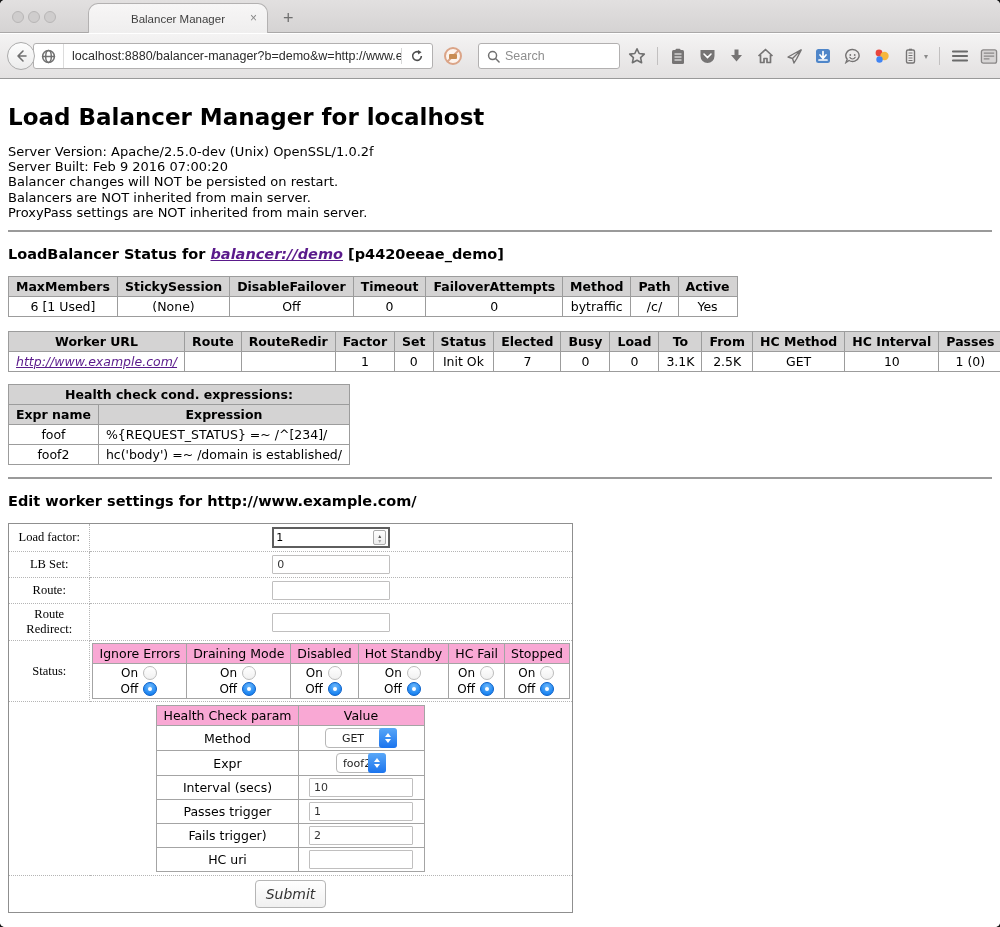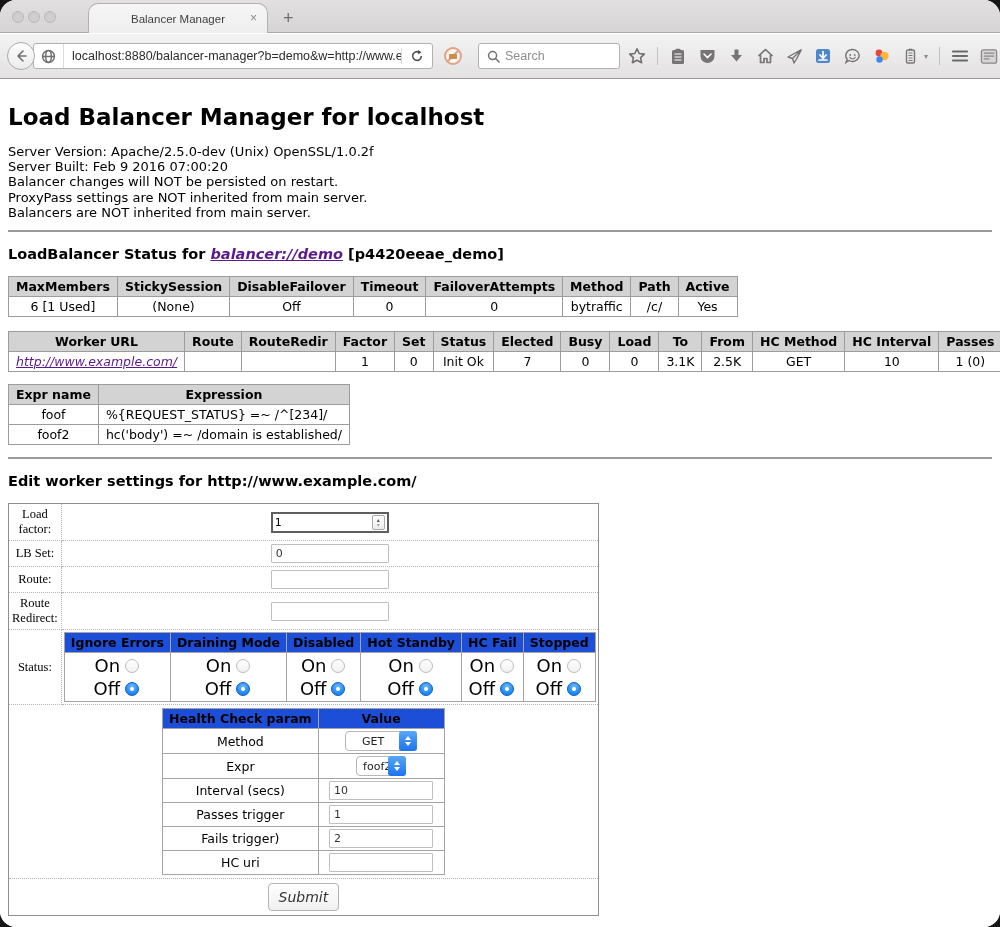--- a/index.html
+++ b/index.html
@@ -1,17 +1,17 @@
 <!DOCTYPE html>
 <html><head>
 <meta charset="utf-8">
 <style>
   * { margin:0; padding:0; box-sizing:border-box; }
   html,body { width:1000px; height:927px; background:#161616; font-family:"Liberation Sans", sans-serif; }
-  #window { position:relative; width:1000px; height:927px; border-radius:16px; overflow:hidden; background:#fff; }
+  #window { position:relative; width:1000px; height:927px; border-radius:5px; overflow:hidden; background:#fff; }
 
   
   #tabbar { position:absolute; top:0; left:0; right:0; height:33px;
     background:linear-gradient(#e2e0e0,#d5d3d3); border-bottom:1px solid #aaa8a8; }
   .traffic { position:absolute; top:11px; width:12px; height:12px; border-radius:50%;
     background:#cfcdcd; border:1px solid #b8b6b6; }
   #tab { position:absolute; left:88px; top:3px; width:180px; height:30px;
     background:linear-gradient(#f7f6f6,#efeeee); border:1px solid #b3b1b1; border-bottom:none;
     border-radius:10px 10px 0 0; display:flex; align-items:center; justify-content:center; z-index:2; }
   #tab .tab-title { font-size:11.5px; color:#3f3f3f; }
@@ -67,24 +67,24 @@
   .text-input { width:104px; height:19px; border:1px solid #c0bfbf; border-radius:1px; font-size:11px;
     font-family:"DejaVu Sans", sans-serif; padding:1px 4px; color:#333; }
   .num-wrap { display:inline-flex; align-items:center; border:2px solid #5e5e5e; background:#fff;
     width:118px; height:21px; padding:0 2px; }
   .num-wrap input { border:none; outline:none; flex:1; width:80px; font-size:11px; font-family:"DejaVu Sans", sans-serif; }
   .spinner { width:13px; height:15px; border:1px solid #ababab; border-radius:2px; background:linear-gradient(#fff,#ededed);
     display:flex; flex-direction:column; align-items:center; justify-content:center; font-size:6px; color:#555; line-height:5px; }
 
   table.nested { border-collapse:collapse; }
   table.nested th, table.nested td { border:1px solid #a4a4a4; font-size:12.5px; padding:2px 6px; }
-  table.nested th { background:#1d4ed8; font-weight:bold; white-space:nowrap; }
+  table.nested th { background:#f9a8d4; font-weight:normal; white-space:nowrap; }
   .radio-cell { text-align:center; padding:4px 6px; }
   .radio-pair { display:grid; grid-template-columns:auto 16px; gap:2px 5px; justify-content:center; align-items:center; }
-  .radio-pair span.rlabel { text-align:right; font-size:18px; }
+  .radio-pair span.rlabel { text-align:right; font-size:12px; }
   .radio { width:14px; height:14px; border-radius:50%; display:inline-block; position:relative; }
   .radio.unchecked { background:linear-gradient(#ffffff,#f1f1f1); border:1px solid #bcbcbc; }
   .radio.checked { background:radial-gradient(circle at 50% 30%, #6db8fb 0%, #1d86f2 70%, #0f6ddd 100%); border:1px solid #0f62c8; }
   .radio.checked::after { content:''; position:absolute; left:4px; top:4px; width:4px; height:4px; border-radius:50%; background:#fff; }
 
   .mac-select { display:inline-flex; align-items:center; position:relative; height:20px; background:#fff;
     border:1px solid #b7b7b7; border-radius:4px; font-size:11px; color:#222; padding:0 22px 0 0; vertical-align:middle; }
   .mac-select .sel-text { flex:1; text-align:center; padding-left:6px; }
   .sel-cap { position:absolute; right:-1px; top:-1px; bottom:-1px; width:18px; border-radius:3px;
     background:linear-gradient(#59a7f7,#1b74ee); display:flex; flex-direction:column; align-items:center;
@@ -231,22 +231,22 @@
     </div>
   </div>
 
   <div id="page">
     <h1>Load Balancer Manager for localhost</h1>
 
     <div>
       <div class="info-line">Server Version: Apache/2.5.0-dev (Unix) OpenSSL/1.0.2f</div>
       <div class="info-line">Server Built: Feb 9 2016 07:00:20</div>
       <div class="info-line">Balancer changes will NOT be persisted on restart.</div>
+      <div class="info-line">Balancers are NOT inherited from main server.</div>
       <div class="info-line">ProxyPass settings are NOT inherited from main server.</div>
-      <div class="info-line">Balancers are NOT inherited from main server.</div>
     </div>
 
     <hr>
 
     <h3><span>LoadBalancer Status for </span><a class="plink" href="#">balancer://demo</a><span> [p4420eeae_demo]</span></h3>
 
     <table class="data" id="balancer-table">
       <tbody>
           <tr>
         <th>MaxMembers</th>
@@ -305,20 +305,23 @@
         <td>GET</td>
         <td>10</td>
         <td>1 (0)</td>
 
       </tr>
     </tbody>
       </table>
 
     <table class="data" id="expr-table" style="margin-top:10px">
       <tbody>
+          <tr>
+        <th colspan="2">Health check cond. expressions:</th>
+      </tr>
       <tr>
         <th>Expr name</th>
         <th>Expression</th>
       </tr>
       <tr>
         <td>foof</td>
         <td class="expr-val">%{REQUEST_STATUS} =~ /^[234]/</td>
       </tr>
       <tr>
         <td>foof2</td>

